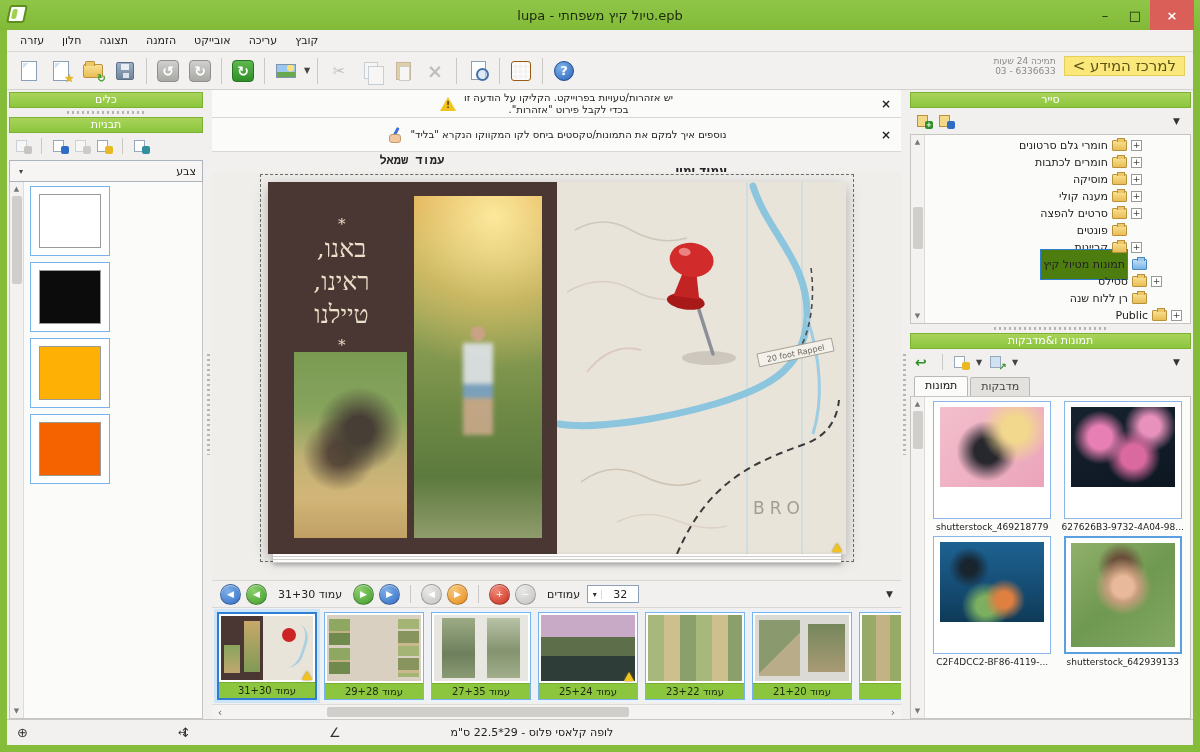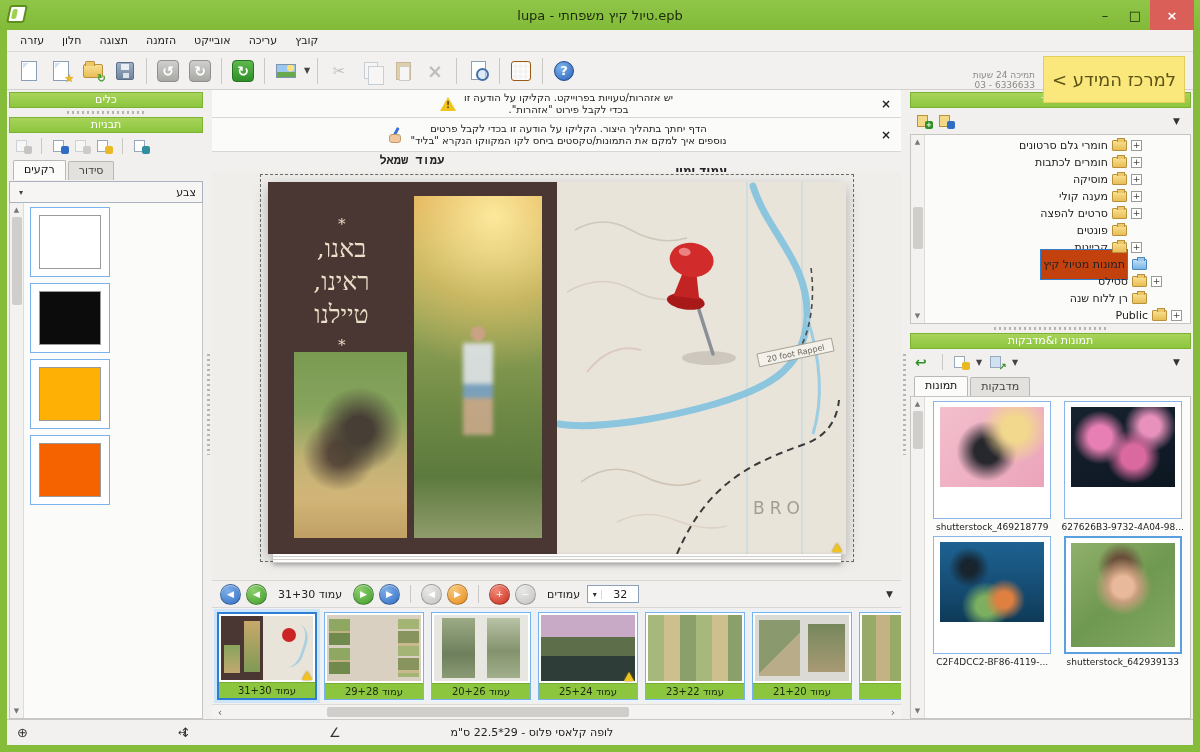--- a/index.html
+++ b/index.html
@@ -54,21 +54,21 @@
   .i-paste { width:15px; height:18px; background:#c8a24e; border:1px solid #8a6c2a; position:relative;}
   .i-paste::before{content:""; position:absolute; top:3px; left:2px; width:9px; height:13px; background:#fff; border:1px solid #9a9a96;}
   .i-zoompage { width:15px; height:19px; background:#fff; border:1px solid #8ba0b6; position:relative;}
   .i-zoompage::after{ content:""; position:absolute; right:-4px; bottom:-2px; width:9px; height:9px; border:2px solid #4470a8; border-radius:50%; background:rgba(200,220,240,.6);}
   .i-cart { width:20px; height:20px; border-radius:3px; border:1px solid #9a5c14; background:linear-gradient(#f0a13c,#c87818);
     background-image:repeating-linear-gradient(0deg,rgba(255,255,255,.55) 0 2px,transparent 2px 5px),repeating-linear-gradient(90deg,rgba(255,255,255,.55) 0 2px,transparent 2px 5px);}
   .i-help { width:20px; height:20px; border-radius:50%; background:radial-gradient(circle at 35% 30%,#7db4ea,#2a62b8); border:1px solid #1d4a90;
     color:#fff; display:flex; align-items:center; justify-content:center; font-weight:bold; font-size:13px;}
   .glyph { font-size:15px; color:#7a7a76; font-weight:bold; }
   .infozone { position:absolute; right:8px; top:4px; display:flex; align-items:center; gap:8px; }
-  .infobtn { background:#fbe87c; border:1px solid #e4cf5a; color:#5c5416; font-size:18px; padding:12px 8px; }
+  .infobtn { background:#fbe87c; border:1px solid #e4cf5a; color:#5c5416; font-size:15px; padding:0 8px; }
   .support { text-align:right; color:#8a8a86; font-size:9px; line-height:10px; }
 
   
   .main { flex:1; display:flex; min-height:0; }
   .vsplit { width:7px; background:#f1f0ee; position:relative; }
   .vsplit::after{ content:""; position:absolute; top:42%; bottom:42%; left:2px; width:3px;
      background:repeating-linear-gradient(180deg,#b5b4b0 0 2px,transparent 2px 5px); }
   .hsplit { height:9px; position:relative; }
   .hsplit::after{ content:""; position:absolute; left:30%; right:30%; top:3px; height:3px;
      background:repeating-linear-gradient(90deg,#b5b4b0 0 2px,transparent 2px 5px); }
@@ -192,21 +192,21 @@
   .tree { flex:1; padding:2px 4px; direction:rtl; }
   .trow { display:flex; align-items:center; height:17px; gap:4px; }
   .lvl2 { padding-right:44px; } .lvl1 { padding-right:24px; } .lvl0 { padding-right:4px; }
   .texp { width:11px; height:11px; border:1px solid #9a9a96; background:#fff; font-size:9px; line-height:9px; text-align:center; color:#444; flex:none;}
   .texp.none { visibility:hidden; }
   .tico { width:15px; height:11px; background:linear-gradient(#f8e192,#e9bd55); border:1px solid #b8913a; border-radius:1px; position:relative; flex:none;}
   .tico::before{ content:""; position:absolute; top:-3px; right:1px; width:6px; height:3px; background:#eec868; border:1px solid #b8913a; border-bottom:none;}
   .tico.imgs { background:linear-gradient(#bfe0f8,#7ab4e4); border-color:#4a88c0; }
   .tico.imgs::before{ background:#9ccbee; border-color:#4a88c0;}
   .tlabel { white-space:nowrap; }
-  .tlabel.sel { background:#c2410c; border:1px solid #2f7fd0; padding:8px 2px; }
+  .tlabel.sel { background:#4d7c0f; border:1px solid #2f7fd0; padding:8px 2px; }
   .mediagrid { flex:1; background:#fbfbfa; border:1px solid #c6c5c1; display:flex; overflow:hidden; }
   .mg { flex:1; display:flex; flex-wrap:wrap; padding:4px 2px; align-content:flex-start; }
   .mcell { width:50%; display:flex; flex-direction:column; align-items:center; margin-bottom:4px;}
   .mcard { width:118px; height:118px; background:#fff; border:1px solid #8ab6e8; display:flex; align-items:flex-start; justify-content:center; padding:5px;}
   .mcard.sel { border:2px solid #5a9fe0; }
   .mimg { width:104px; height:80px; }
   .mimg.tall { height:104px; }
   .mname { font-size:9px; color:#222; margin-top:3px; max-width:128px; white-space:nowrap; overflow:hidden;}
   .img-camera { background:radial-gradient(circle at 72% 28%,#f2d88c 0 13%,transparent 36%),radial-gradient(circle at 45% 55%,#27272e 0 17%,transparent 42%),linear-gradient(135deg,#f3bfcd,#eba4ba); }
   .img-flowers { background:radial-gradient(circle at 28% 38%,#e87fb4 0 13%,transparent 30%),radial-gradient(circle at 60% 62%,#d9699f 0 15%,transparent 34%),radial-gradient(circle at 76% 24%,#e891bd 0 10%,transparent 26%),linear-gradient(160deg,#17222f,#0d1722); }
@@ -334,24 +334,20 @@
             </span>
           <span class="mini">
               <span class="pg"></span>
               <span class="bdg" style="background:#e8b923"></span>
             </span>
           <span class="tsep" style="height:16px"></span>
           <span class="mini">
               <span class="pg"></span>
               <span class="bdg" style="background:#2f8f9f"></span>
             </span>
-        </div>
-        <div class="tabs">
-          <span class="tab active">רקעים</span>
-          <span class="tab">סידור</span>
         </div>
         <div class="dropdown">
           <span class="caret">▾</span>
           <span class="dlabel">צבע</span>
         </div>
         <div class="swatcharea">
           <div class="vscroll">
             <span class="arr">▲</span>
             <span class="thumbv" style="height:88px"></span>
             <span class="arr" style="margin-top:auto">▼</span>
@@ -383,21 +379,20 @@
             </span>
           <span class="ntext">
             <div>יש אזהרות/טעויות בפרוייקט. הקליקו על הודעה זו</div>
             <div>בכדי לקבל פירוט "אזהרות".</div>
           </span>
           <span class="nclose">×</span>
         </div>
         <div class="notice n2">
           <span class="hand-icon"></span>
           <span class="ntext">
-            <div>הדף יחתך בתהליך היצור. הקליקו על הודעה זו בכדי לקבל פרטים</div>
             <div>נוספים איך למקם את התמונות/טקסטים ביחס לקו המקווקו הנקרא "בליד"</div>
           </span>
           <span class="nclose">×</span>
         </div>
 
         <div class="pagelabels">
           <span class="pl-left">עמוד שמאל</span>
           <span class="pl-right">עמוד ימין</span>
         </div>
 
@@ -479,21 +474,21 @@
               </div>
             <div class="tlab">עמוד 31+30</div>
             <span class="warn-sm tw"></span>
           </div>
           <div class="tcard">
             <div class="timg t2"></div>
             <div class="tlab">עמוד 29+28</div>
           </div>
           <div class="tcard">
             <div class="timg t3"></div>
-            <div class="tlab">עמוד 20+26</div>
+            <div class="tlab">עמוד 27+35</div>
           </div>
           <div class="tcard">
             <div class="timg t4"></div>
             <div class="tlab">עמוד 25+24</div>
             <span class="warn-sm tw"></span>
           </div>
           <div class="tcard">
             <div class="timg t5"></div>
             <div class="tlab">עמוד 23+22</div>
           </div>

